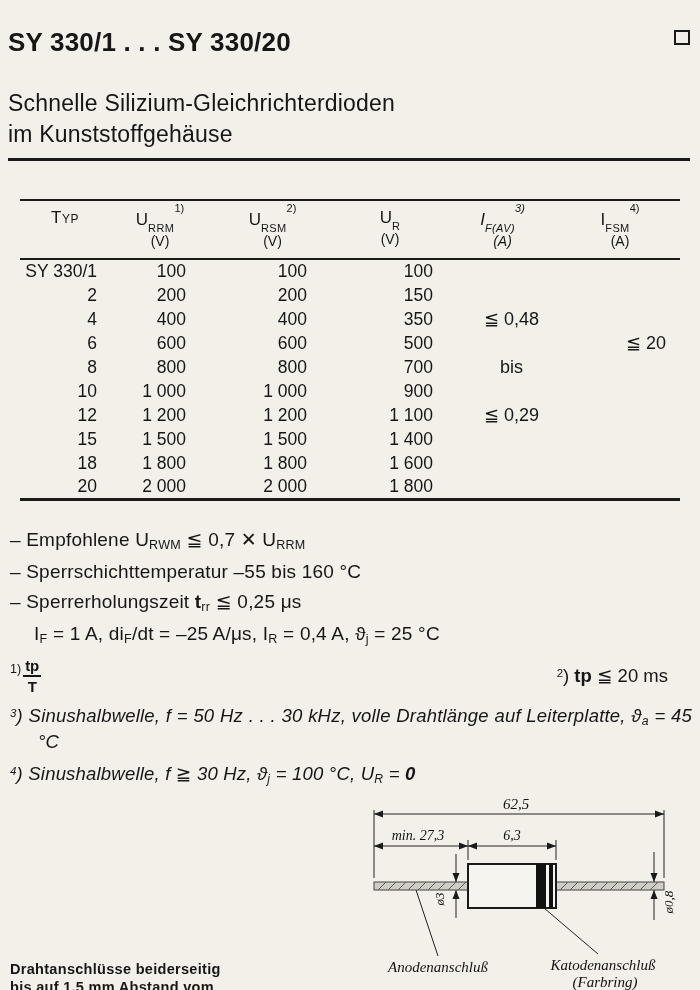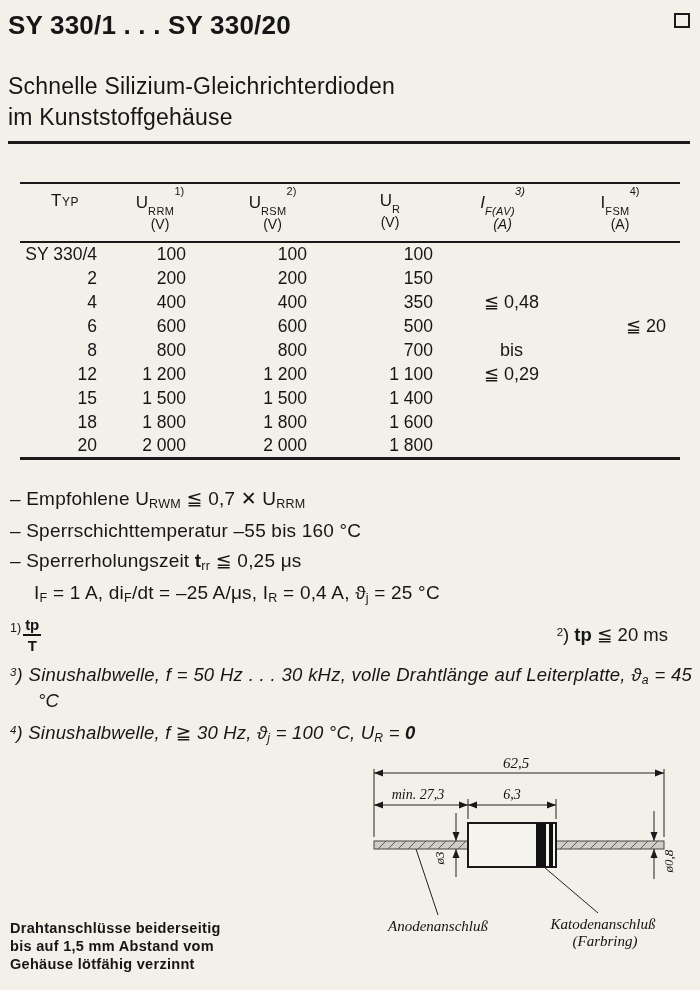--- a/index.html
+++ b/index.html
@@ -4,21 +4,21 @@
 <style>
   * { margin:0; padding:0; box-sizing:border-box; }
   html,body { background:#b0aca4; }
   .page {
     width:700px; height:990px; margin:0 auto; position:relative; overflow:hidden;
     background:#f2f0e9; color:#161616;
     font-family:"Liberation Sans","DejaVu Sans",sans-serif;
   }
   
   .hdr { padding:10px 10px 0 8px; }
-  .title-row { display:flex; justify-content:space-between; align-items:flex-start; }
+  .title-row { display:flex; justify-content:space-between; align-items:flex-start;margin-top:17px; }
   .title { font-size:26px; font-weight:700; letter-spacing:.2px; }
   .corner-box { width:16px; height:15px; border:2px solid #1a1a1a; margin-top:3px; background:transparent; }
   .subtitle { font-size:23px; line-height:31px; margin-top:30px; font-weight:400; letter-spacing:.2px; }
   .rule-thick { height:3px; background:#1a1a1a; margin-top:8px; }
   
   table.dtable { margin:38px 20px 0 20px; width:660px; border-collapse:collapse; table-layout:fixed;
                  border-top:2px solid #1a1a1a; }
   .dtable thead th { border-bottom:2px solid #1a1a1a; padding:7px 0 9px; vertical-align:top; font-weight:400; text-align:center; }
   .h-sym { font-size:17px; }
   .h-sym .sc { font-variant:small-caps; letter-spacing:.5px; }
@@ -110,21 +110,21 @@
           <div class="h-unit">(A)</div>
         </th>
         <th class="th-ifsm">
           <div class="h-sym"><span>I</span><sub>FSM</sub><sup>4)</sup></div>
           <div class="h-unit">(A)</div>
         </th>
       </tr>
     </thead>
     <tbody>
       <tr>
-        <td class="c-typ">SY 330/4</td>
+        <td class="c-typ">SY 330/1</td>
         <td class="c-urrm">100</td>
         <td class="c-ursm">100</td>
         <td class="c-ur">100</td>
         <td class="c-ifav"></td>
         <td class="c-ifsm"></td>
       </tr>
       <tr>
         <td class="c-typ">2</td>
         <td class="c-urrm">200</td>
         <td class="c-ursm">200</td>
@@ -147,20 +147,28 @@
         <td class="c-ur">500</td>
         <td class="c-ifav"></td>
         <td class="c-ifsm">≦ 20</td>
       </tr>
       <tr>
         <td class="c-typ">8</td>
         <td class="c-urrm">800</td>
         <td class="c-ursm">800</td>
         <td class="c-ur">700</td>
         <td class="c-ifav">bis</td>
+        <td class="c-ifsm"></td>
+      </tr>
+      <tr>
+        <td class="c-typ">10</td>
+        <td class="c-urrm">1 000</td>
+        <td class="c-ursm">1 000</td>
+        <td class="c-ur">900</td>
+        <td class="c-ifav"></td>
         <td class="c-ifsm"></td>
       </tr>
       <tr>
         <td class="c-typ">12</td>
         <td class="c-urrm">1 200</td>
         <td class="c-ursm">1 200</td>
         <td class="c-ur">1 100</td>
         <td class="c-ifav">≦ 0,29</td>
         <td class="c-ifsm"></td>
       </tr>

